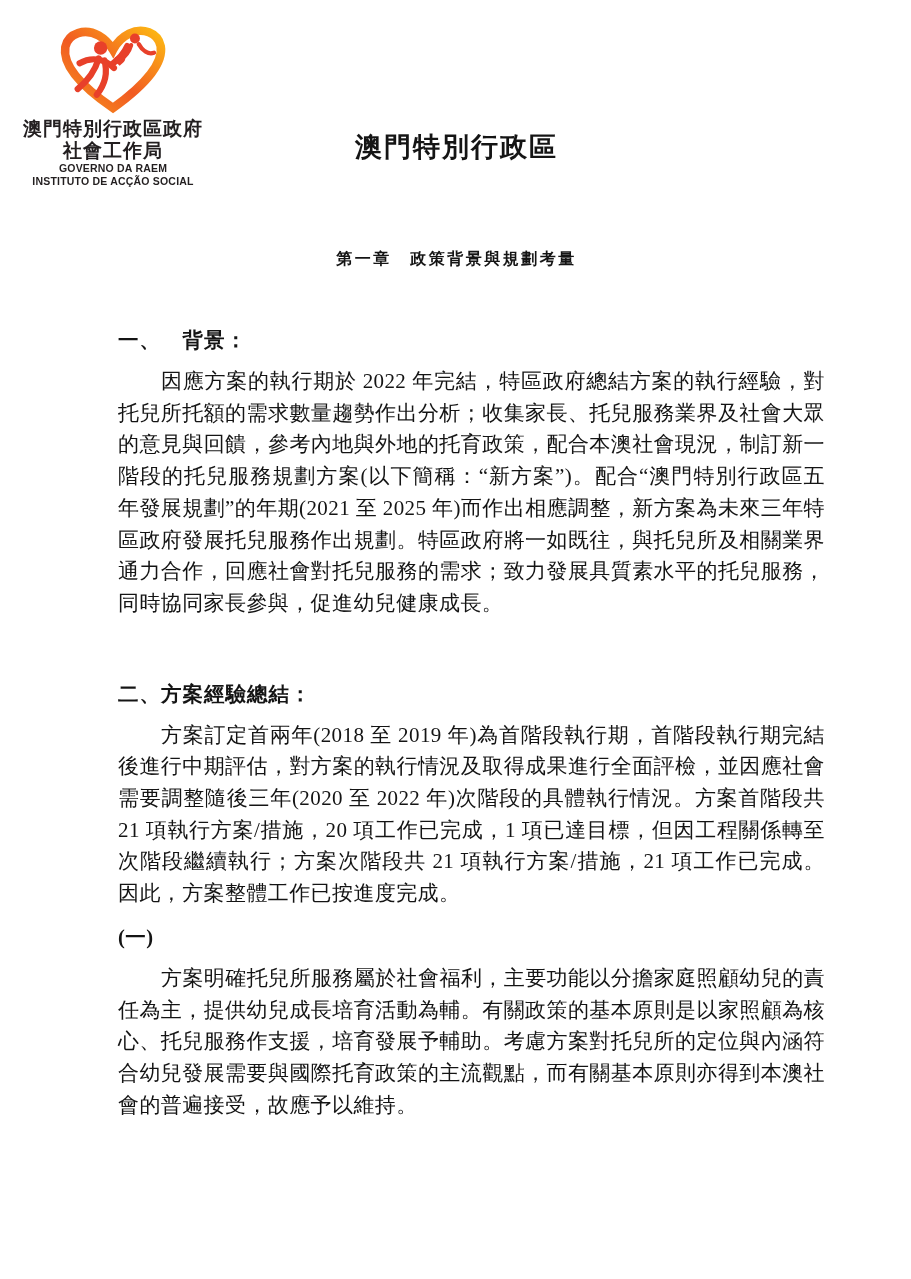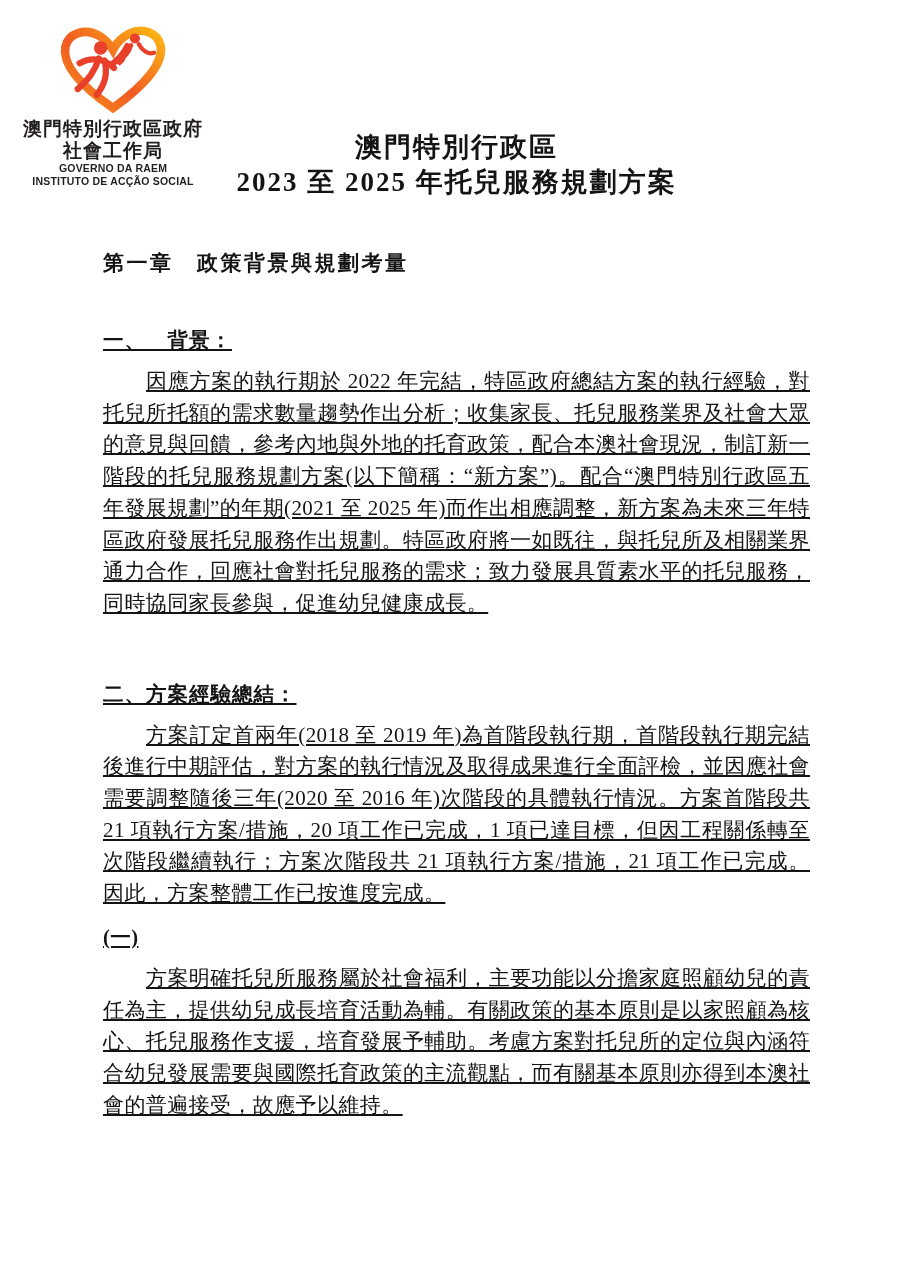--- a/index.html
+++ b/index.html
@@ -28,29 +28,28 @@
     font-size:10.5px;line-height:12.5px;letter-spacing:0.2px;
   }
   
   .title-block{
     position:absolute;left:103px;top:130px;width:707px;
     text-align:center;font-weight:700;
     font-size:27px;line-height:34.5px;letter-spacing:2px;
   }
   .chapter-heading{
     position:absolute;left:103px;top:249px;width:707px;
-    font-weight:700;
-    font-size:21px;letter-spacing:2.5px;
+    text-align:center;font-weight:700;
+    font-size:16px;letter-spacing:2.5px;
   }
   
   .content{
-    position:absolute;left:103px;top:326px;width:707px;
+    position:absolute;left:118px;top:326px;width:707px;
     font-size:21px;line-height:31.7px;letter-spacing:0.4px;
     text-align:justify;
-    text-decoration:underline;
   }
   .sec-heading{
     font-size:20.5px;font-weight:700;line-height:28px;
     letter-spacing:1px;
   }
   .content p{
     margin:12px 0 0 0;
     text-indent:43px;
   }
   .content p + p{margin-top:5px;}
@@ -102,32 +101,31 @@
       <path d="M72,40 c-2,-3.5 -7,-1.5 -5.5,2 c1,2.2 3.2,3.4 5.5,5.6 c2.3,-2.2 4.5,-3.4 5.5,-5.6 c1.5,-3.5 -3.5,-5.5 -5.5,-2 Z" fill="#e8402a"></path>
     </svg>
     <div class="org-zh">澳門特別行政區政府</div>
     <div class="org-zh">社會工作局</div>
     <div class="org-pt">GOVERNO DA RAEM</div>
     <div class="org-pt">INSTITUTO DE ACÇÃO SOCIAL</div>
   </div>
 
   <div class="title-block">
     <div>澳門特別行政區</div>
-    <div>2023 至 2025 年托兒服務規劃方案</div>
   </div>
 
   <div class="chapter-heading">第一章　政策背景與規劃考量</div>
 
   <div class="content">
 
     <div class="sec-heading">一、　背景：</div>
     <p>因應方案的執行期於 2022 年完結，特區政府總結方案的執行經驗，對托兒所托額的需求數量趨勢作出分析；收集家長、托兒服務業界及社會大眾的意見與回饋，參考內地與外地的托育政策，配合本澳社會現況，制訂新一階段的托兒服務規劃方案(以下簡稱：“新方案”)。配合“澳門特別行政區五年發展規劃”的年期(2021 至 2025 年)而作出相應調整，新方案為未來三年特區政府發展托兒服務作出規劃。特區政府將一如既往，與托兒所及相關業界通力合作，回應社會對托兒服務的需求；致力發展具質素水平的托兒服務，同時協同家長參與，促進幼兒健康成長。</p>
 
     <div class="sec-heading sec2">二、方案經驗總結：</div>
-    <p>方案訂定首兩年(2018 至 2019 年)為首階段執行期，首階段執行期完結後進行中期評估，對方案的執行情況及取得成果進行全面評檢，並因應社會需要調整隨後三年(2020 至 2016 年)次階段的具體執行情況。方案首階段共 21 項執行方案/措施，20 項工作已完成，1 項已達目標，但因工程關係轉至次階段繼續執行；方案次階段共 21 項執行方案/措施，21 項工作已完成。因此，方案整體工作已按進度完成。</p>
+    <p>方案訂定首兩年(2018 至 2019 年)為首階段執行期，首階段執行期完結後進行中期評估，對方案的執行情況及取得成果進行全面評檢，並因應社會需要調整隨後三年(2020 至 2022 年)次階段的具體執行情況。方案首階段共 21 項執行方案/措施，20 項工作已完成，1 項已達目標，但因工程關係轉至次階段繼續執行；方案次階段共 21 項執行方案/措施，21 項工作已完成。因此，方案整體工作已按進度完成。</p>
 
     <div class="sub-heading">
       <span class="sub-num">(一)</span>
     </div>
     <p>方案明確托兒所服務屬於社會福利，主要功能以分擔家庭照顧幼兒的責任為主，提供幼兒成長培育活動為輔。有關政策的基本原則是以家照顧為核心、托兒服務作支援，培育發展予輔助。考慮方案對托兒所的定位與內涵符合幼兒發展需要與國際托育政策的主流觀點，而有關基本原則亦得到本澳社會的普遍接受，故應予以維持。</p>
 
   </div>
 
 
 </div>

